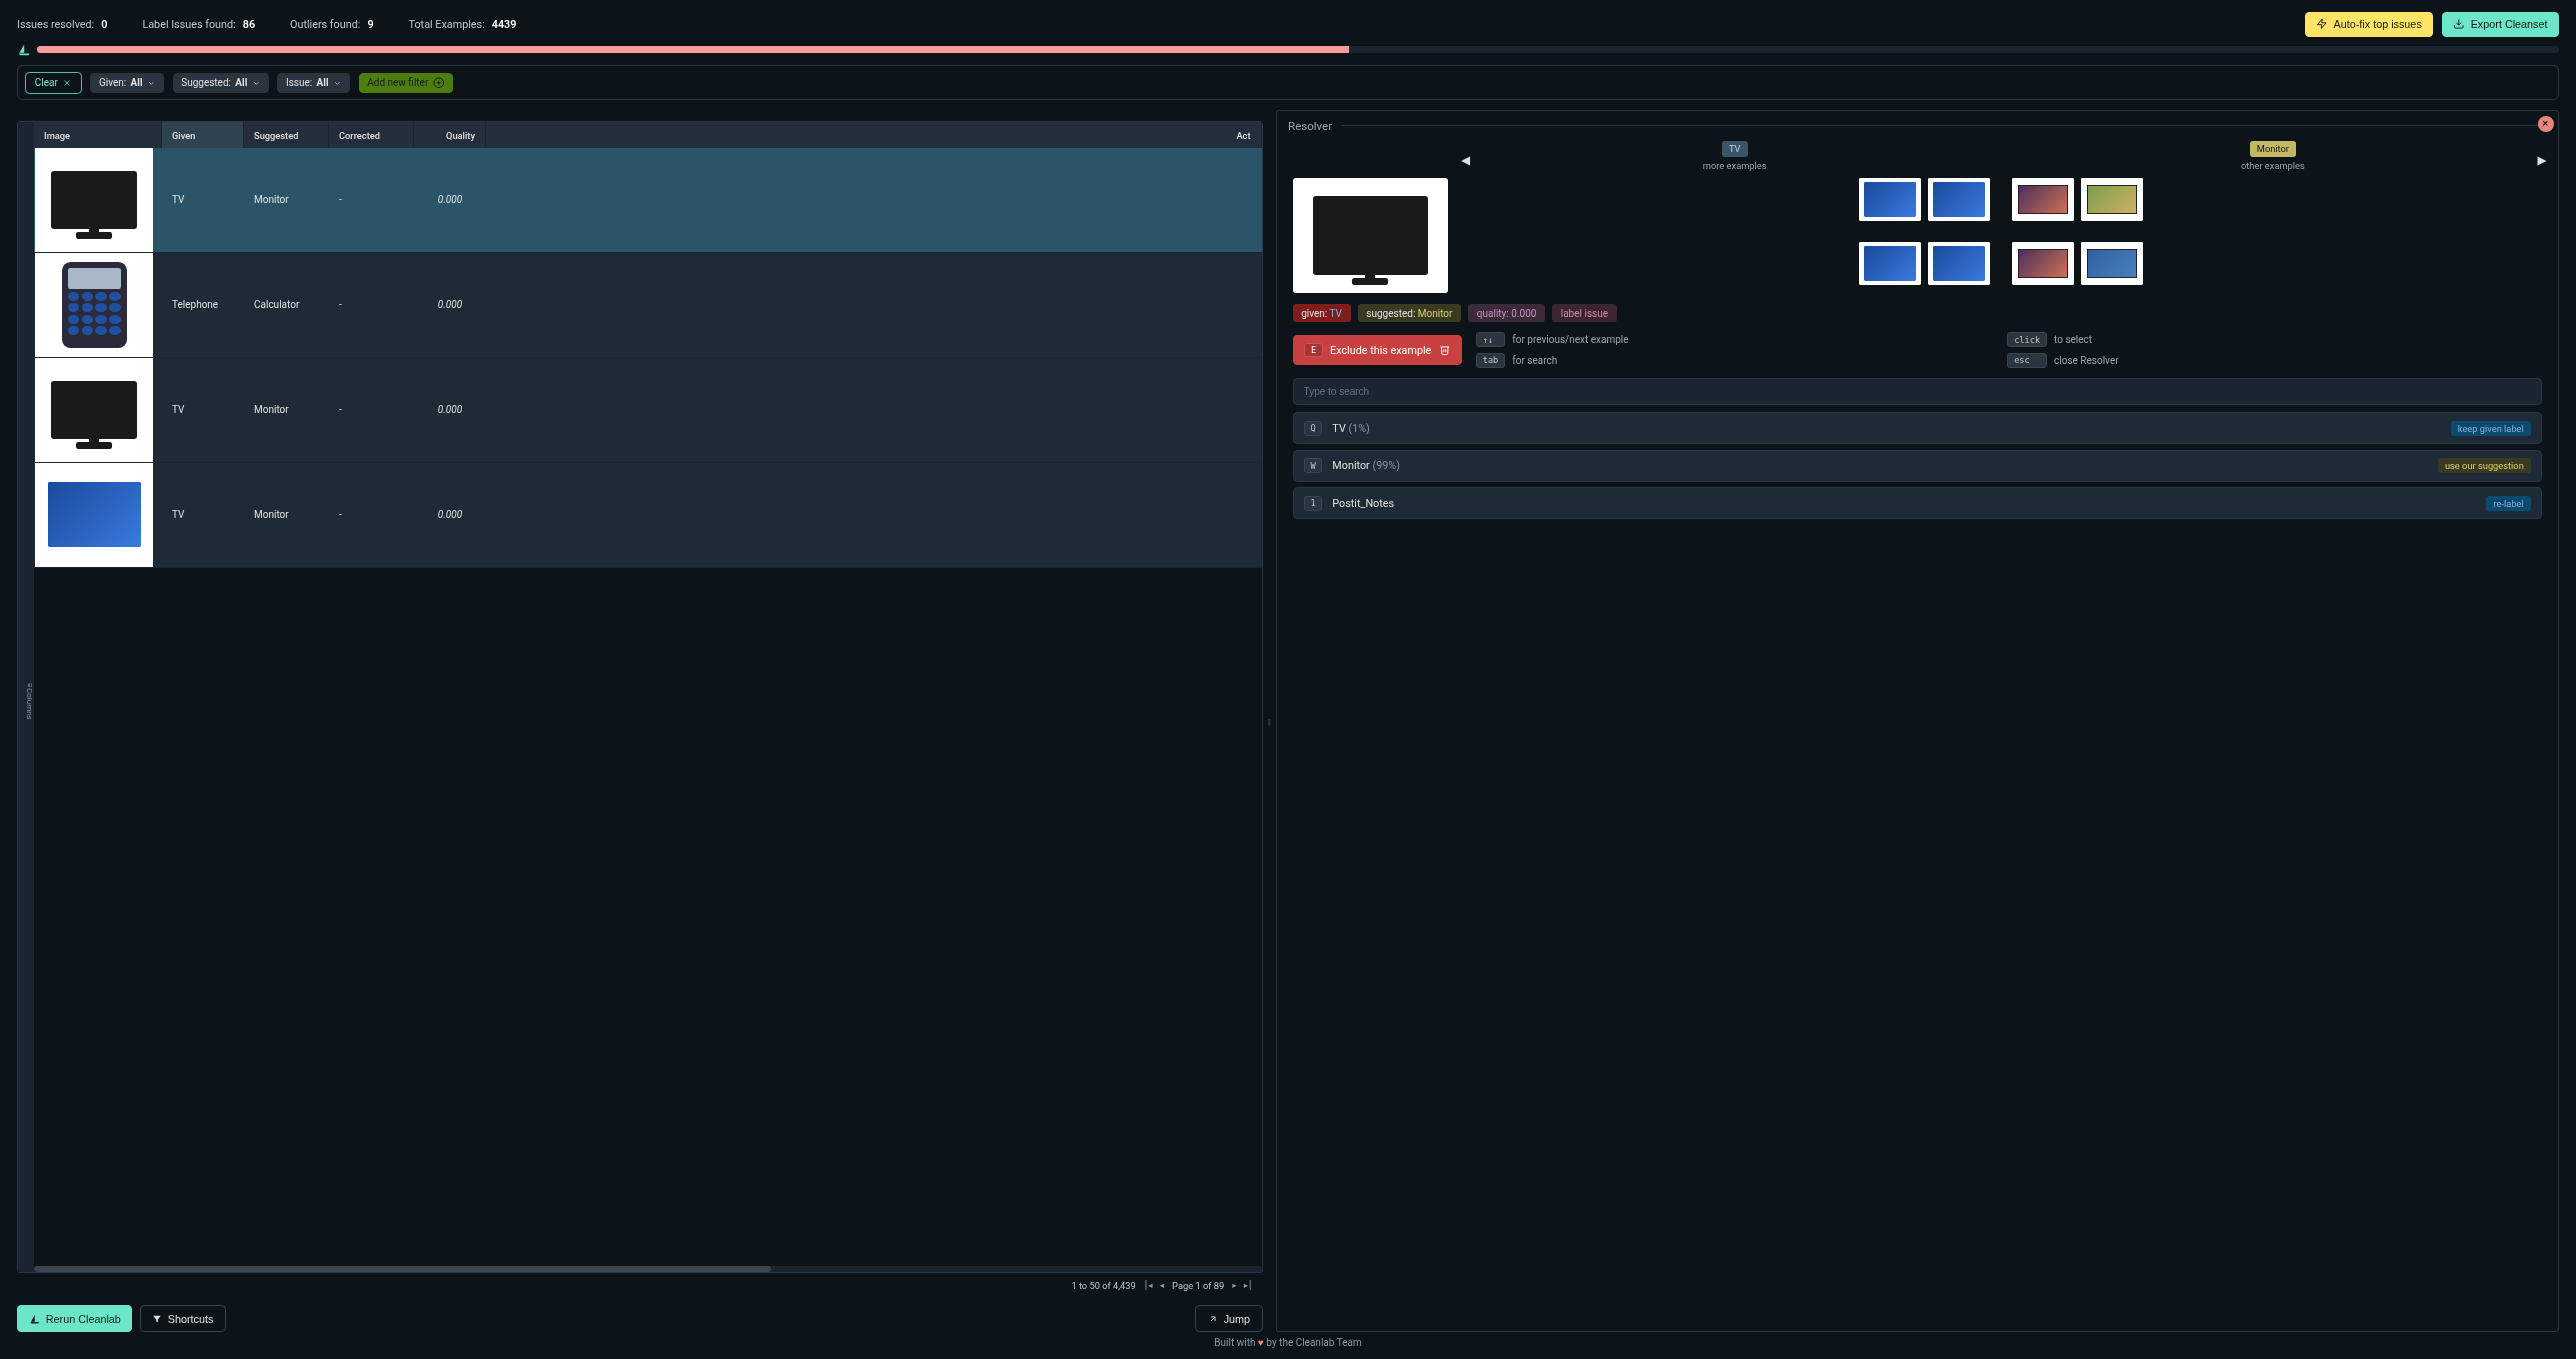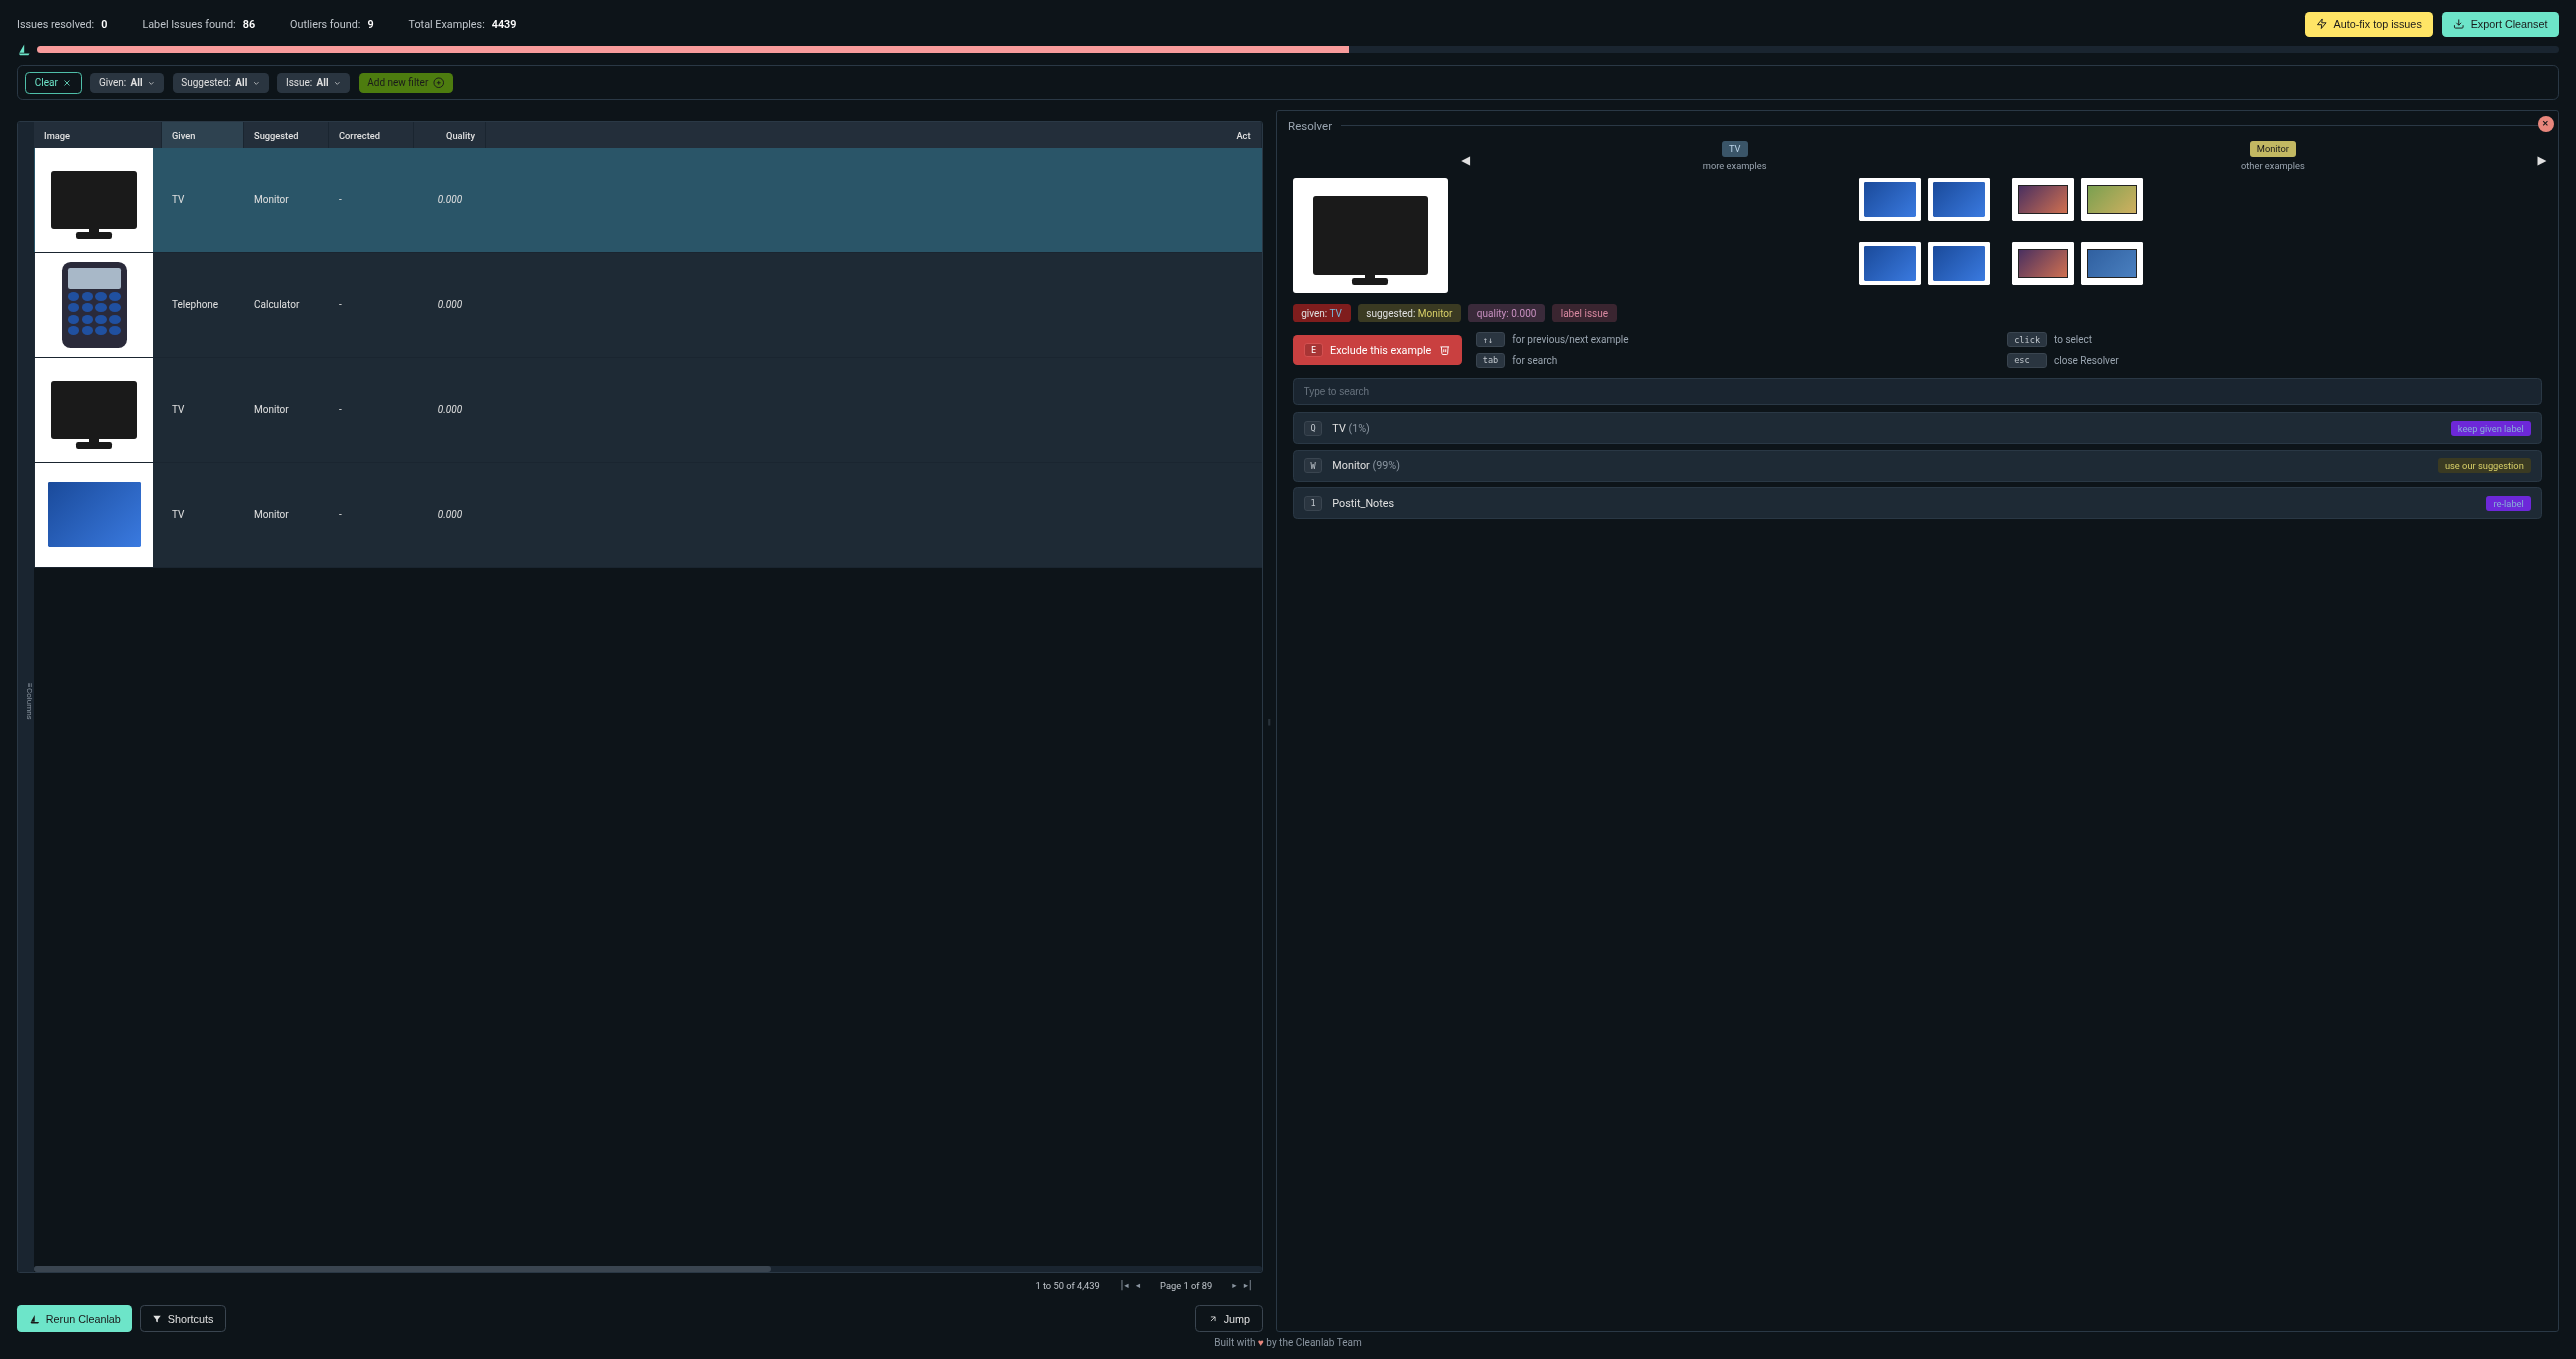--- a/index.html
+++ b/index.html
@@ -224,21 +224,21 @@
       width: 93px; height: 65px; background: linear-gradient(135deg,#1a4a9a,#3a7ae0);
       border-radius: 1.4px;
     }
     .scrollbar-h { height: 5.8px; background: #1a2530; margin-top: 1.4px; border-radius: 2.9px; }
     .scrollbar-h-thumb { height: 100%; width: 60%; background: #3a4550; border-radius: 2.9px; }
 
     .pagination {
       display: flex;
       align-items: center;
       justify-content: flex-end;
-      gap: 20px;
+      gap: 8px;
       padding: 7.2px 10px;
       font-size: 9.3px;
       color: #c0c6cc;
     }
     .page-nav { display: flex; gap: 7.2px; }
     .page-btn { color: #8a95a0; cursor: pointer; font-size: 8.6px; }
 
     .bottom-buttons {
       display: flex;
       justify-content: space-between;
@@ -430,21 +430,21 @@
       cursor: pointer;
     }
     .label-left { display: flex; align-items: center; gap: 10px; }
     .label-name { font-size: 10.8px; }
     .label-pct { color: #8a95a0; }
     .label-action-chip {
       padding: 2.2px 7.2px;
       border-radius: 2.9px;
       font-size: 9.3px;
     }
-    .chip-blue { background: #6d28d9; color: #88b0d8; text-align: right; }
+    .chip-blue { background: #0c4a6e; color: #88b0d8; text-align: right; }
     .chip-yellow { background: #3a3a22; color: #d8d068; }
 
     .footer-credit {
       text-align: center;
       font-size: 10px;
       color: #8a95a0;
       padding: 4.3px 2.9px 0;
     }
     .heart { color: #e8867c; }
     svg { display: block; }

